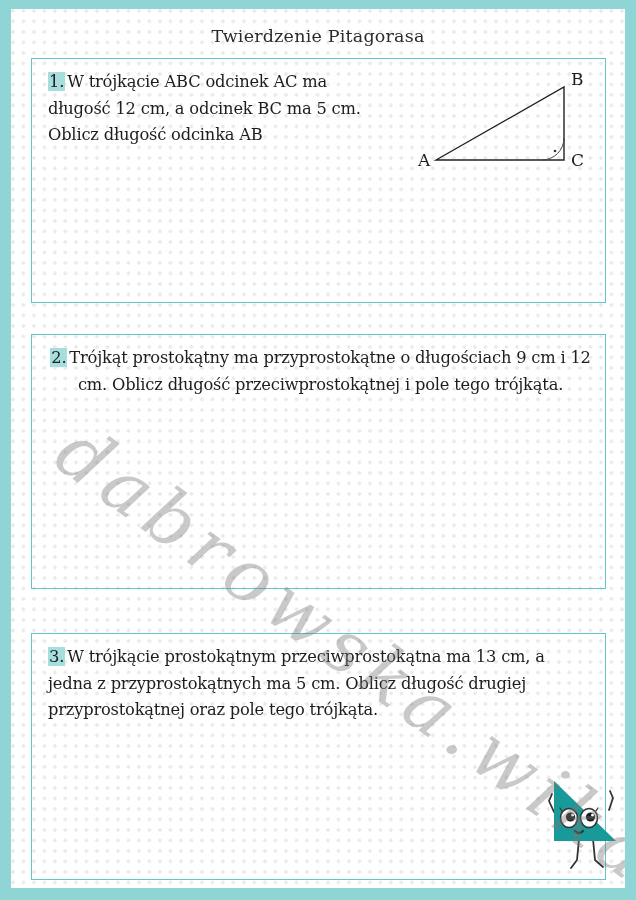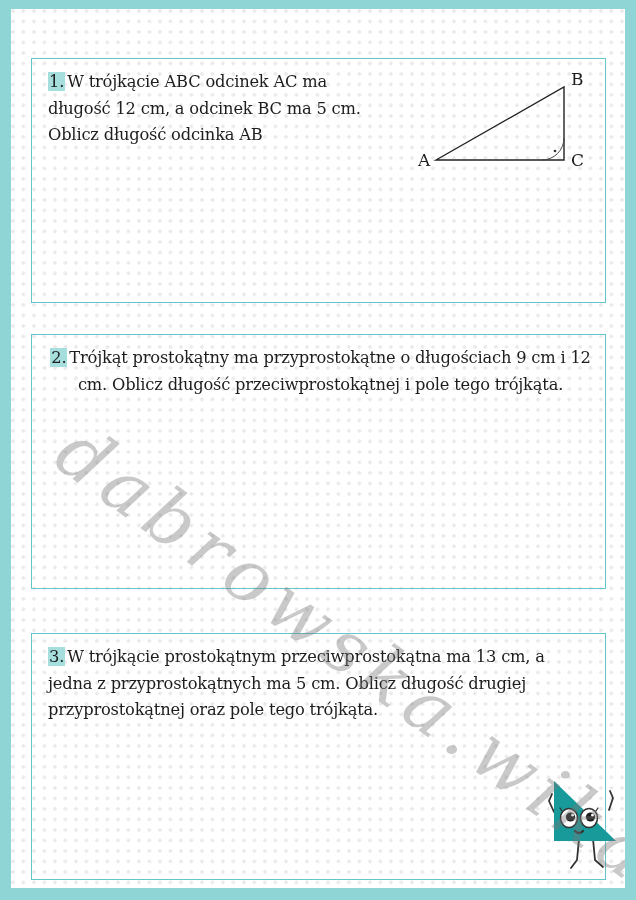--- a/index.html
+++ b/index.html
@@ -124,20 +124,21 @@
     z-index: 5;
   }
   .mascot svg { display: block; }
 </style>
 </head>
 <body>
 
 <div class="page">
   <div class="sheet">
 
+    <div class="worksheet-title">Twierdzenie Pitagorasa</div>
 
     <div class="ex-box" id="box-1">
       <div class="ex-text">
         <span class="ex-num">1.</span><span>W trójkącie ABC odcinek AC ma długość 12 cm, a odcinek BC ma 5 cm. Oblicz długość odcinka AB</span>
       </div>
 
       <div class="diagram">
         <svg width="185" height="115" viewBox="0 0 185 115" xmlns="http://www.w3.org/2000/svg">
 
           <path d="M22,93 L150,20 L150,93 Z" fill="none" stroke="#222222" stroke-width="1.4" stroke-linejoin="miter"></path>

